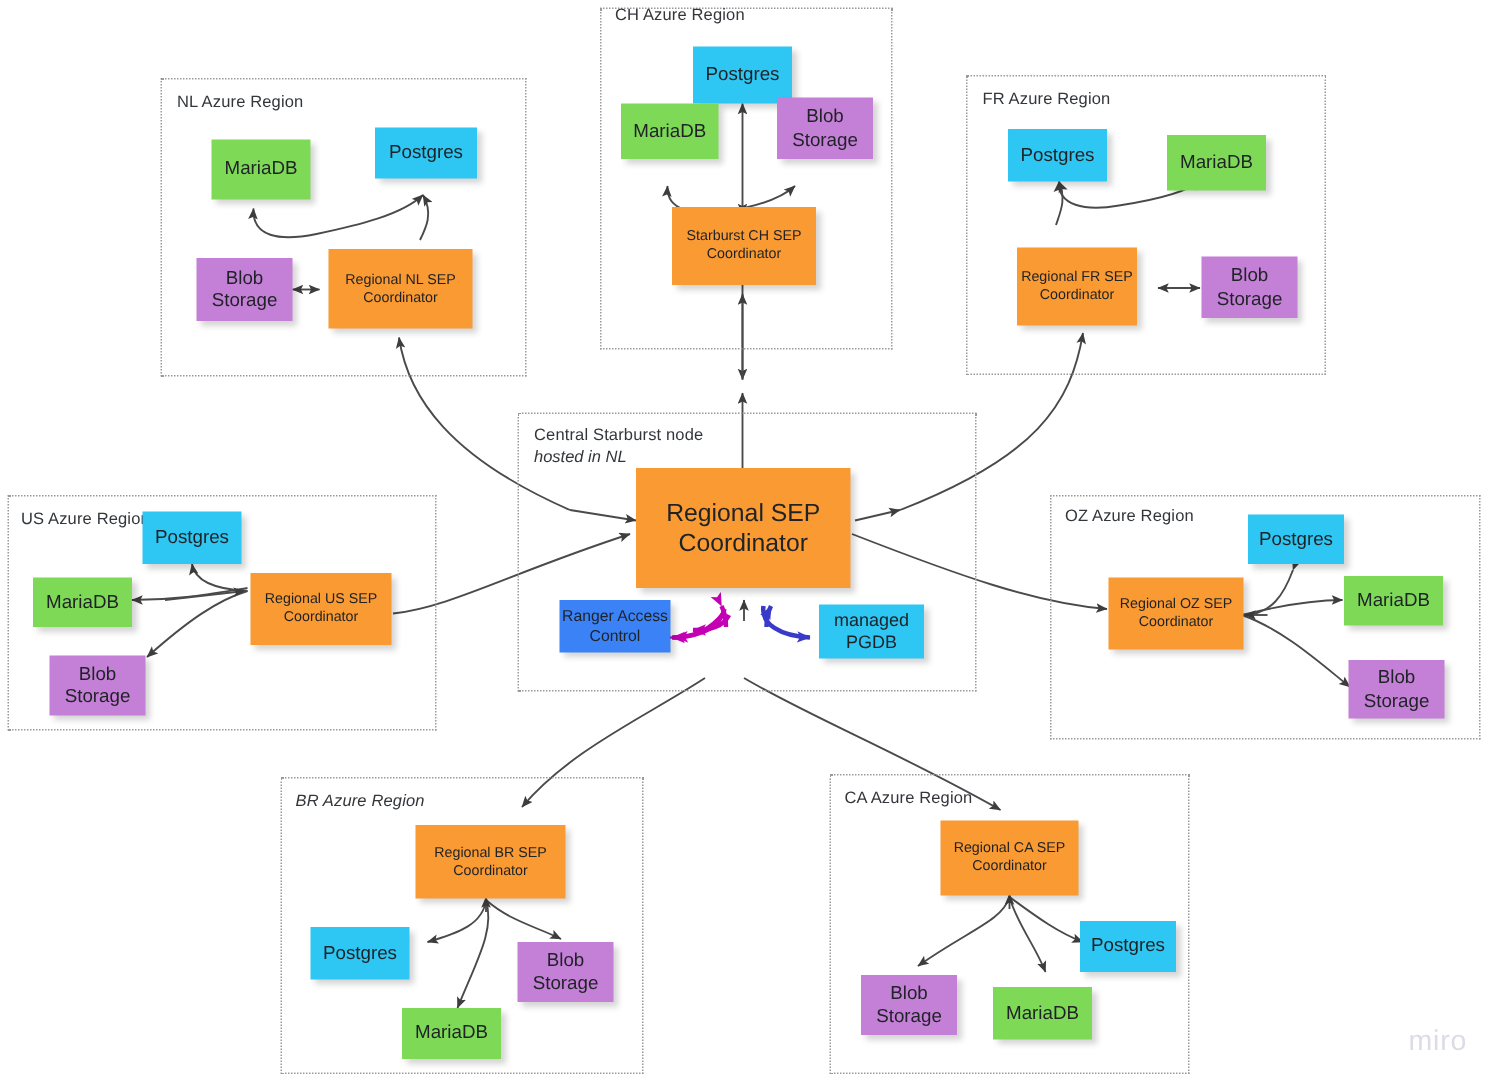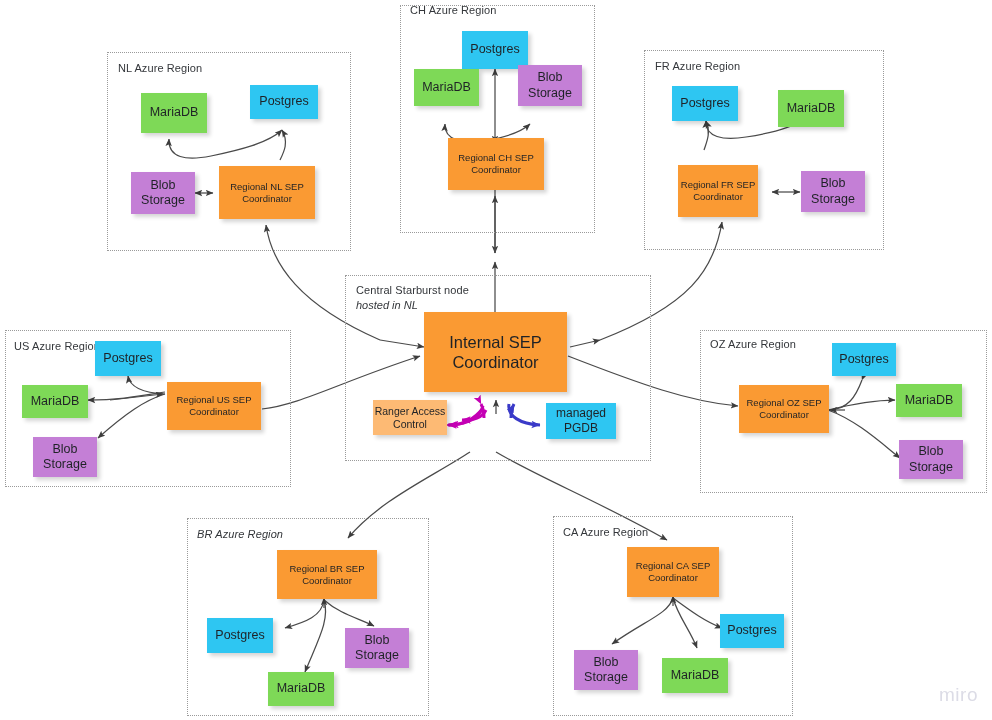--- a/index.html
+++ b/index.html
@@ -39,21 +39,21 @@
     text-align:center;
     color:#1f2226;
     line-height:1.22;
     box-shadow:3px 3px 4px rgba(0,0,0,0.17);
     z-index:3;
   }
   .n-green{background:#7ed957;align-items:center;}
   .n-blue{background:#2ec6f2;}
   .n-purple{background:#c47fd6;}
   .n-orange{background:#fa9a33;}
-  .n-pink{background:#fdba74;}
+  .n-pink{background:#3b82f6;}
   .t-mid{font-size:12.5px;}
   .t-small{font-size:9.5px;}
   .t-central{font-size:16.5px;}
   .t-pink{font-size:10.5px;}
   .t-pgdb{font-size:12px;}
 
   .miro{
     position:absolute;right:14px;bottom:14px;
     font-size:19px;color:#dcdce6;letter-spacing:.5px;
     font-family:"Liberation Sans", sans-serif;
@@ -198,21 +198,21 @@
   <div class="node n-blue t-mid" style="left:462px;top:31px;width:66px;height:38px;">
     <span>Postgres</span>
   </div>
   <div class="node n-green t-mid" style="left:414px;top:69px;width:65px;height:37px;">
     <span>MariaDB</span>
   </div>
   <div class="node n-purple t-mid" style="left:518px;top:65px;width:64px;height:41px;">
     <span>Blob Storage</span>
   </div>
   <div class="node n-orange t-small" style="left:448px;top:138px;width:96px;height:52px;">
-    <span>Regional CH SEP Coordinator</span>
+    <span>Starburst CH SEP Coordinator</span>
   </div>
 
   <div class="node n-blue t-mid" style="left:672px;top:86px;width:66px;height:35px;">
     <span>Postgres</span>
   </div>
   <div class="node n-green t-mid" style="left:778px;top:90px;width:66px;height:37px;">
     <span>MariaDB</span>
   </div>
   <div class="node n-orange t-small" style="left:678px;top:165px;width:80px;height:52px;">
     <span>Regional FR SEP Coordinator</span>
@@ -267,21 +267,21 @@
     <span>Postgres</span>
   </div>
   <div class="node n-purple t-mid" style="left:574px;top:650px;width:64px;height:40px;">
     <span>Blob Storage</span>
   </div>
   <div class="node n-green t-mid" style="left:662px;top:658px;width:66px;height:35px;">
     <span>MariaDB</span>
   </div>
 
   <div class="node n-orange t-central" style="left:424px;top:312px;width:143px;height:80px;">
-    <span>Internal SEP Coordinator</span>
+    <span>Regional SEP Coordinator</span>
   </div>
   <div class="node n-pink t-pink" style="left:373px;top:400px;width:74px;height:35px;">
     <span>Ranger Access Control</span>
   </div>
   <div class="node n-blue t-pgdb" style="left:546px;top:403px;width:70px;height:36px;">
     <span>managed PGDB</span>
   </div>
 
   <div class="miro">miro</div>
 </div>

